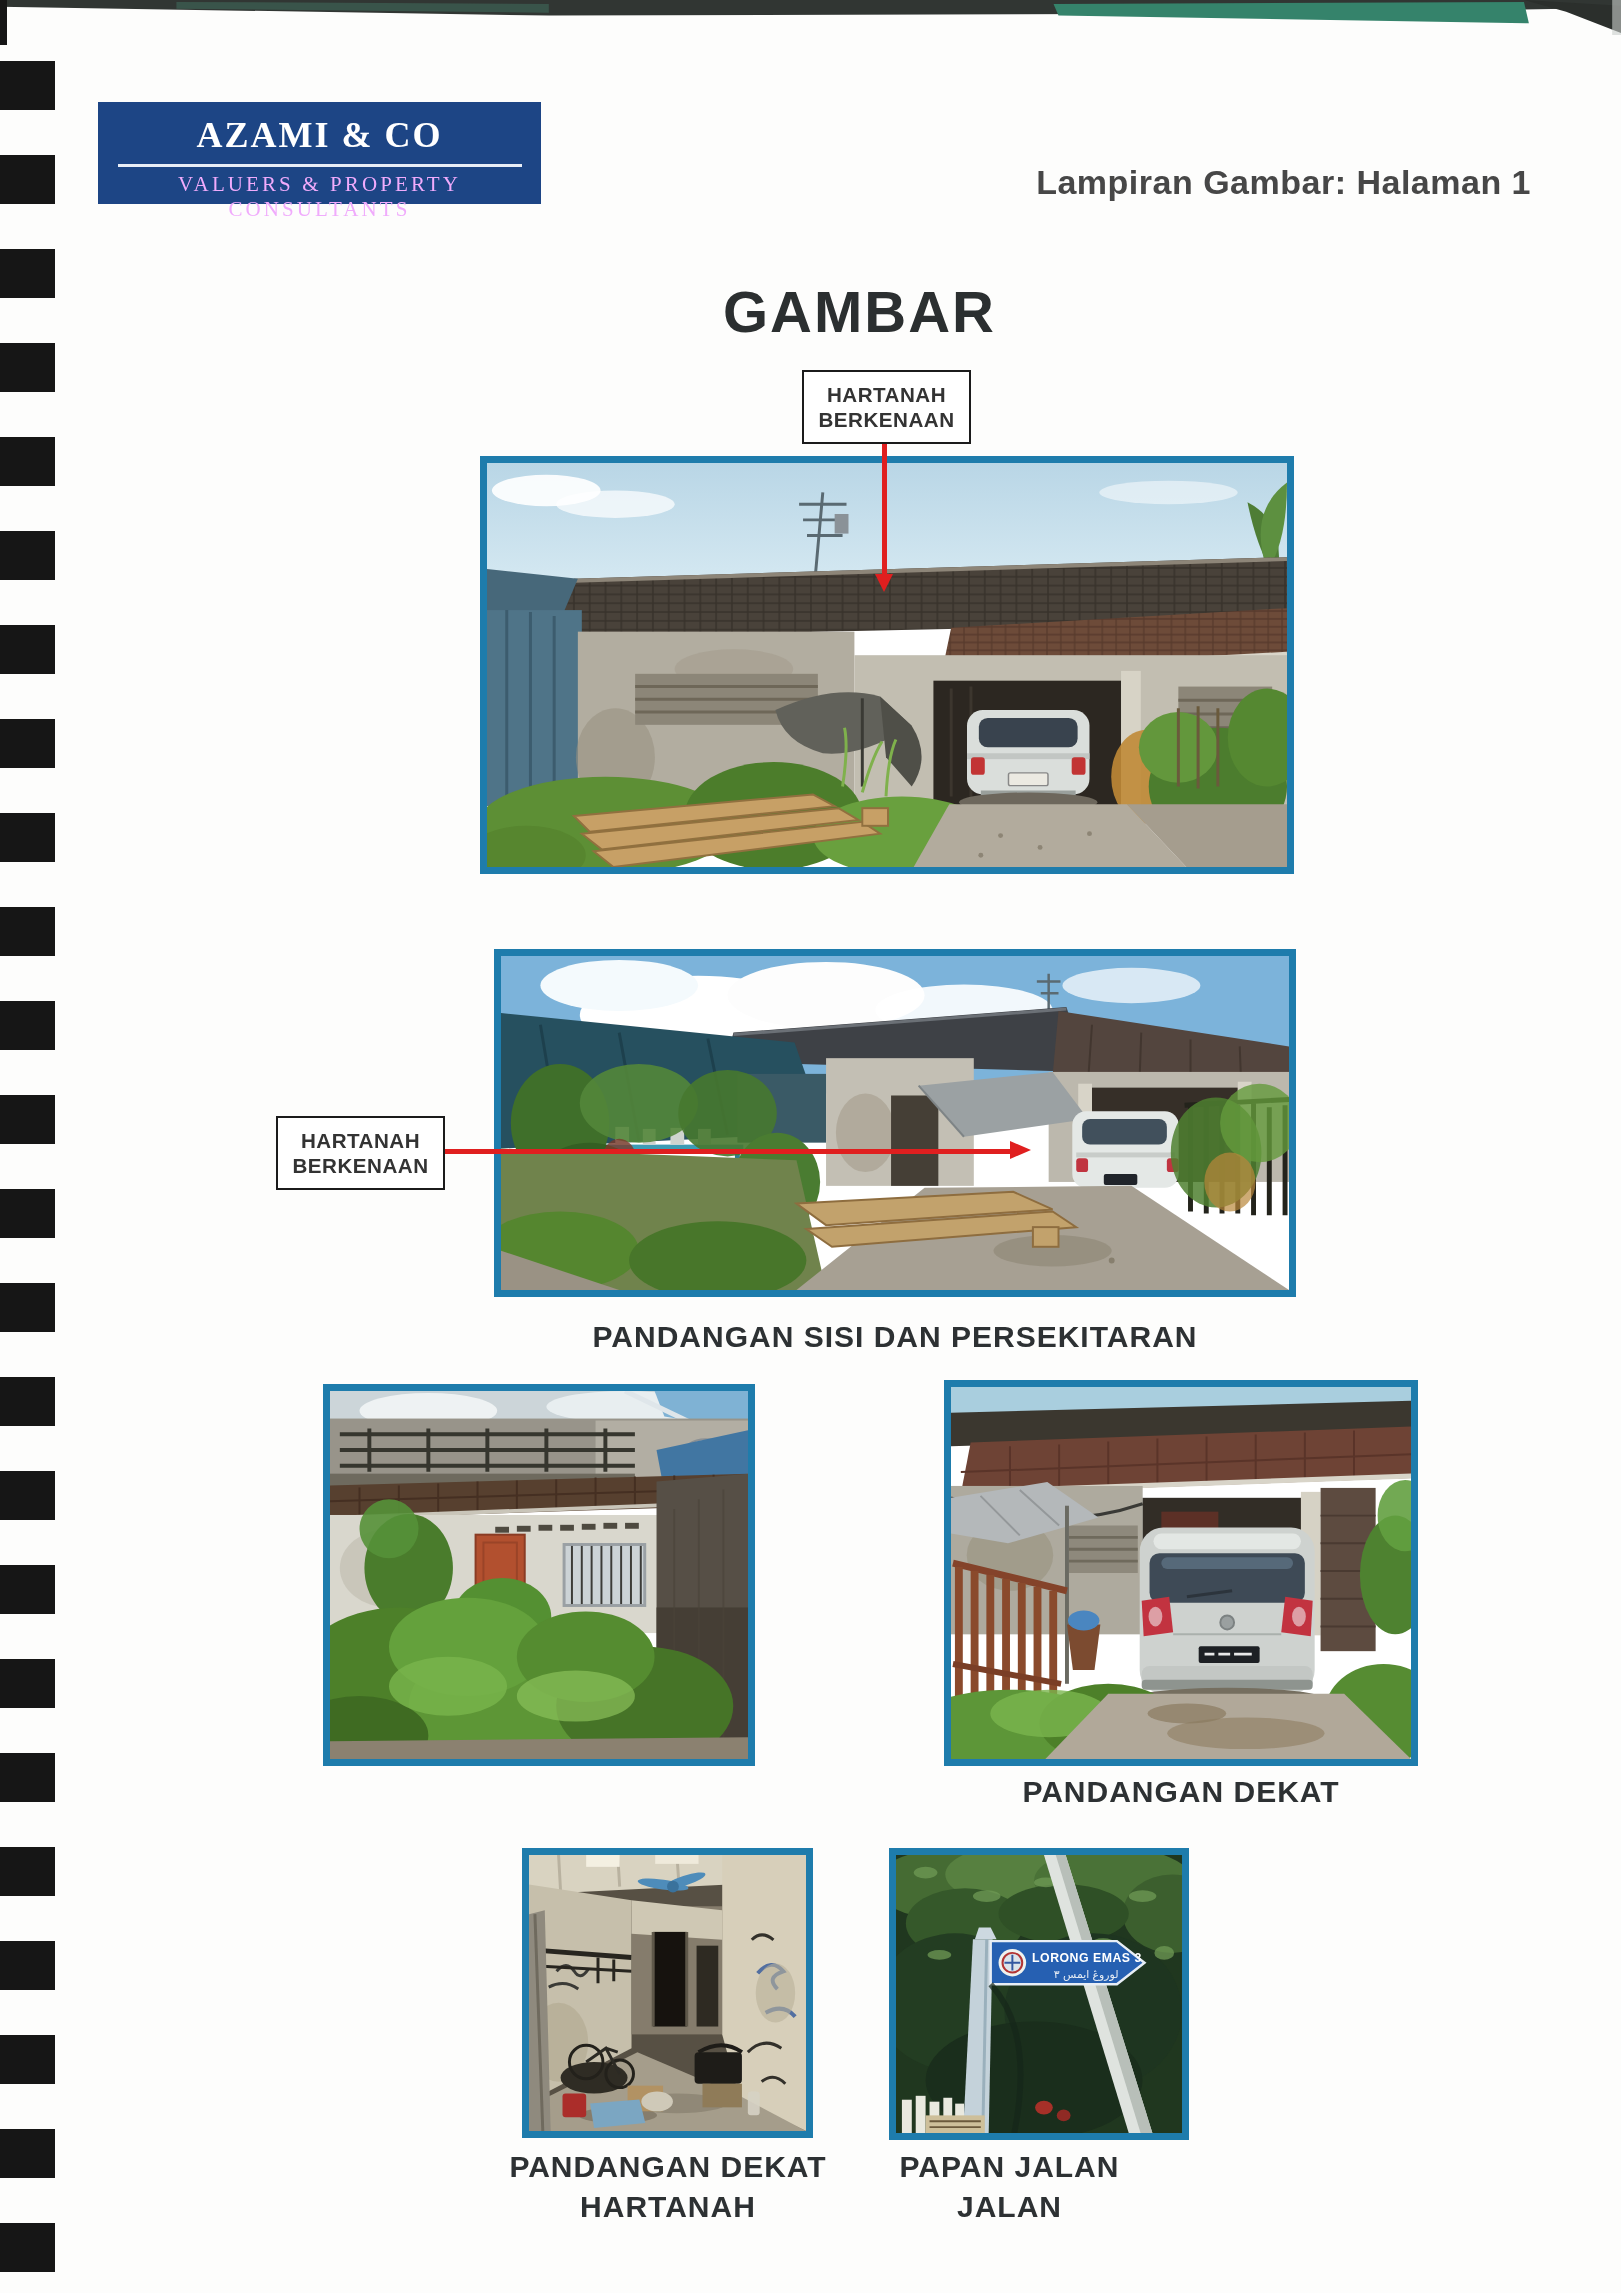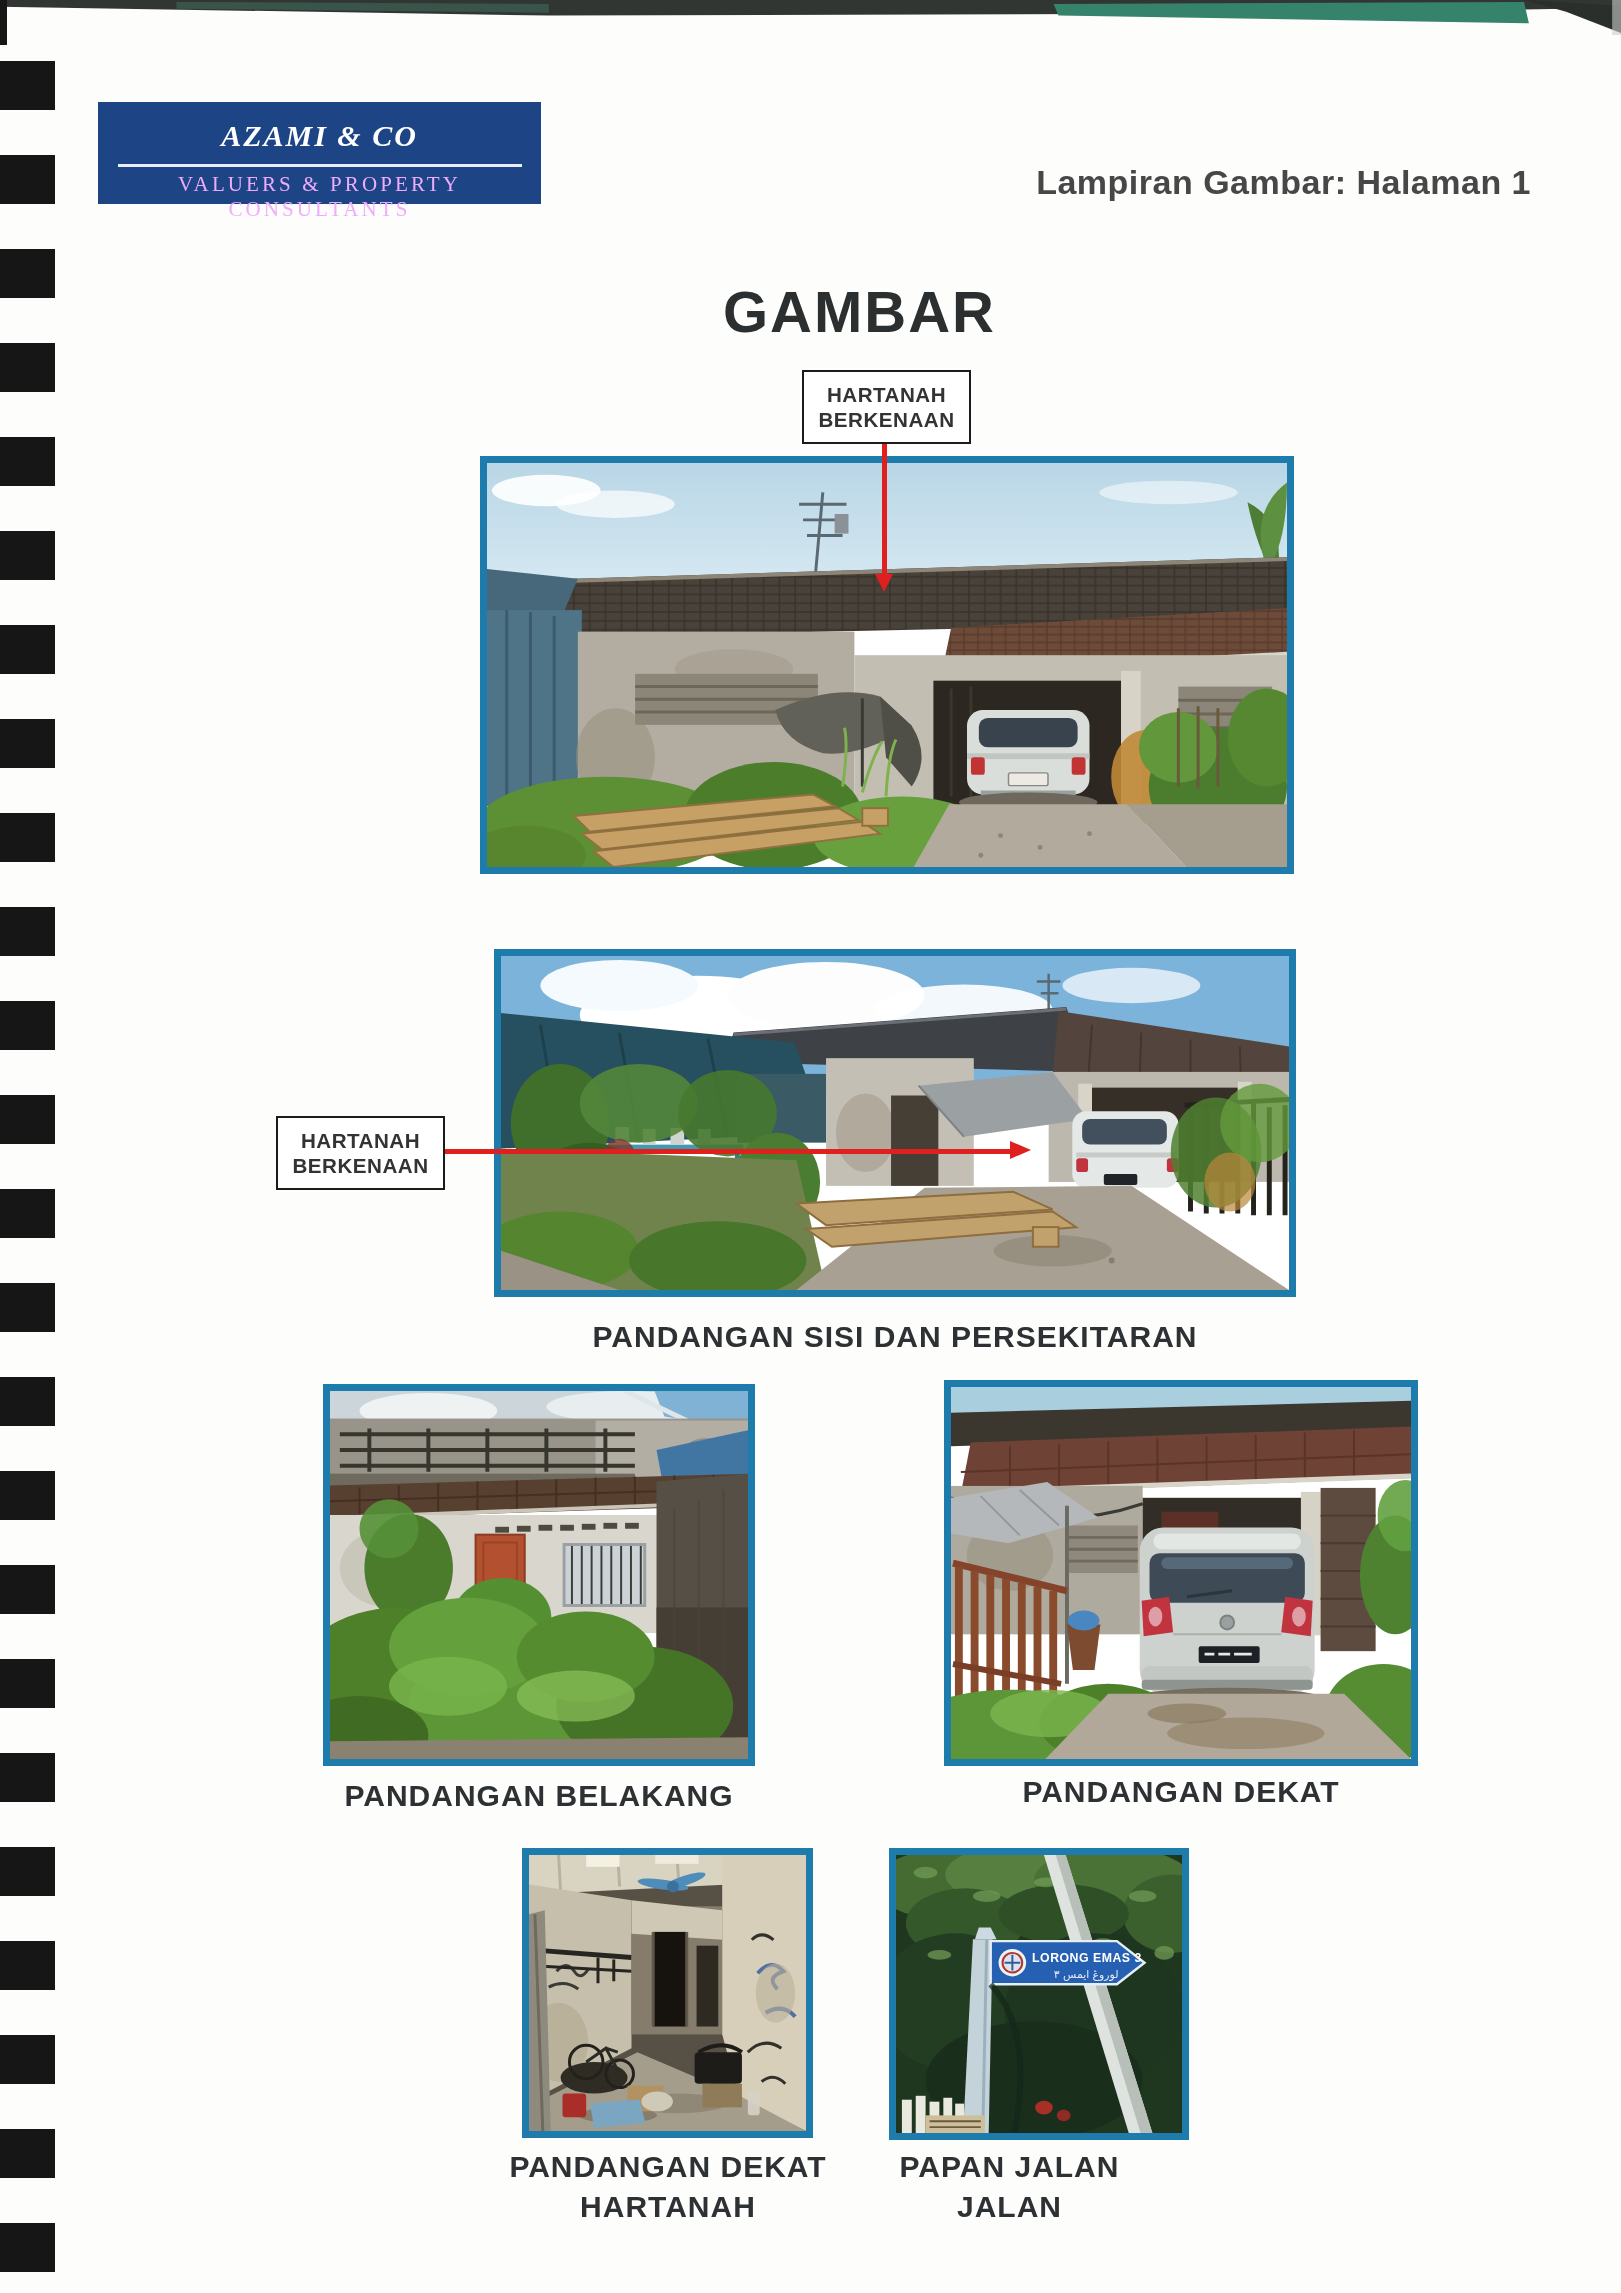--- a/index.html
+++ b/index.html
@@ -8,21 +8,21 @@
         font-family:"Liberation Sans",sans-serif;}
   
   .binding{position:absolute;left:0;top:61px;width:55px;height:2213px;
     background:repeating-linear-gradient(180deg,#161616 0 49px,transparent 49px 94px);}
   .binding-sliver{position:absolute;left:0;top:0;width:6.9px;height:45px;background:#161616;}
   
   .top-artifact{position:absolute;left:0;top:0;width:1621px;height:35px;}
   
   .logo{position:absolute;left:98px;top:102px;width:443px;height:102px;
     background:var(--logo-blue,#1d4585);color:#fff;text-align:center;box-sizing:border-box;padding-top:7.8px;}
-  .logo-name{font-family:"Liberation Serif",serif;font-weight:bold;font-size:30px;letter-spacing:2px;line-height:51px;font-style:italic;}
+  .logo-name{font-family:"Liberation Serif",serif;font-weight:bold;font-size:36px;letter-spacing:2px;line-height:51px;}
   .logo-rule{width:404px;height:2.9px;background:#e9eef7;margin:2.9px auto 5.9px auto;}
   .logo-subtitle{font-family:"Liberation Serif",serif;font-size:21px;letter-spacing:3.1px;color:#f0abfc;}
   .page-label{position:absolute;right:90px;top:163px;font-size:34px;font-weight:bold;color:var(--label-text,#474747);letter-spacing:0.5px;text-align:center;}
   .doc-title{position:absolute;left:98px;width:1523px;top:278px;margin:0;text-align:center;
     font-size:58px;font-weight:bold;letter-spacing:2px;color:#2b2f30;}
   
   .callout{position:absolute;width:169px;height:74px;background:#fff;border:2.9px solid #1b1b1b;
     box-sizing:border-box;text-align:center;font-weight:bold;font-size:20.6px;line-height:25.5px;
     color:#333;padding-top:9.8px;letter-spacing:0.5px;z-index:11;}
   .callout-1{left:802px;top:370px;}
@@ -306,21 +306,20 @@
       <ellipse cx="200" cy="320" rx="120" ry="70" fill="#5d9636"></ellipse>
       <ellipse cx="320" cy="320" rx="90" ry="60" fill="#467427"></ellipse>
       <ellipse cx="140" cy="260" rx="80" ry="50" fill="#64a13c"></ellipse>
       <ellipse cx="260" cy="270" rx="70" ry="46" fill="#558c30"></ellipse>
       <ellipse cx="30" cy="350" rx="70" ry="40" fill="#3f6b22"></ellipse>
       <ellipse cx="120" cy="300" rx="60" ry="30" fill="#79b54c" opacity=".8"></ellipse>
       <ellipse cx="250" cy="310" rx="60" ry="26" fill="#8ac05a" opacity=".7"></ellipse>
       <polygon points="0,356 425,352 425,374 0,374" fill="#8b8170"></polygon>
     </svg>
   </figure>
-  <div class="caption caption-3">PANDANGAN BELAKANG</div>
 
   <figure class="photo photo-4" aria-label="PANDANGAN DEKAT">
     <svg viewBox="0 0 468 376" preserveAspectRatio="none">
       <rect width="468" height="34" fill="#a9cede"></rect>
       <polygon points="0,26 468,14 468,46 0,60" fill="#3b372f"></polygon>
       <polygon points="20,56 468,40 468,92 10,108" fill="#6e4335"></polygon>
       <path d="M60 60v44 M110 58v44 M160 55v44 M210 52v46 M260 50v46 M310 48v46 M360 46v46 M410 44v46" stroke="#5a3429" stroke-width="2"></path>
       <path d="M10 86 468 68" stroke="#5a3429" stroke-width="2"></path>
       <path d="M10 106 468 90" stroke="#d8d4c8" stroke-width="5"></path>
       <rect x="0" y="100" width="195" height="150" fill="#aeaa9e"></rect>

